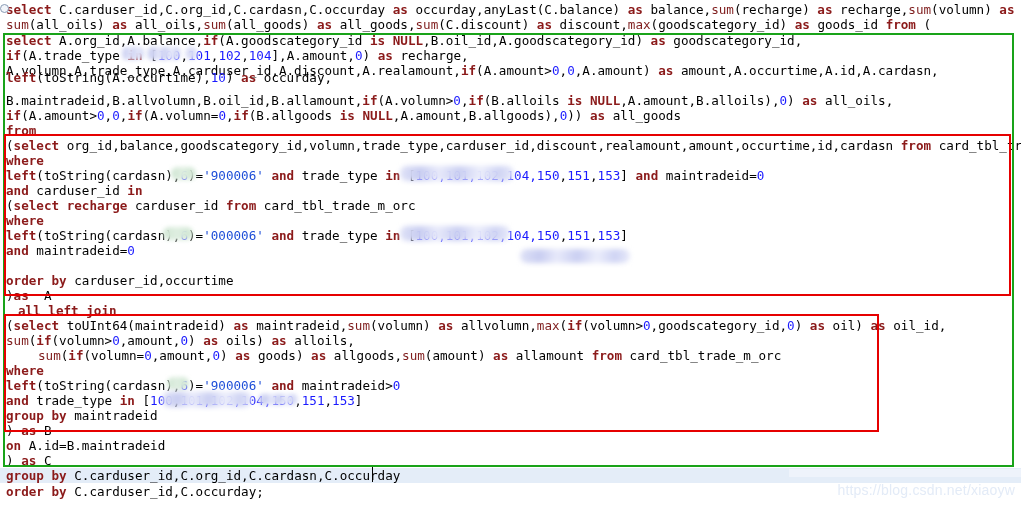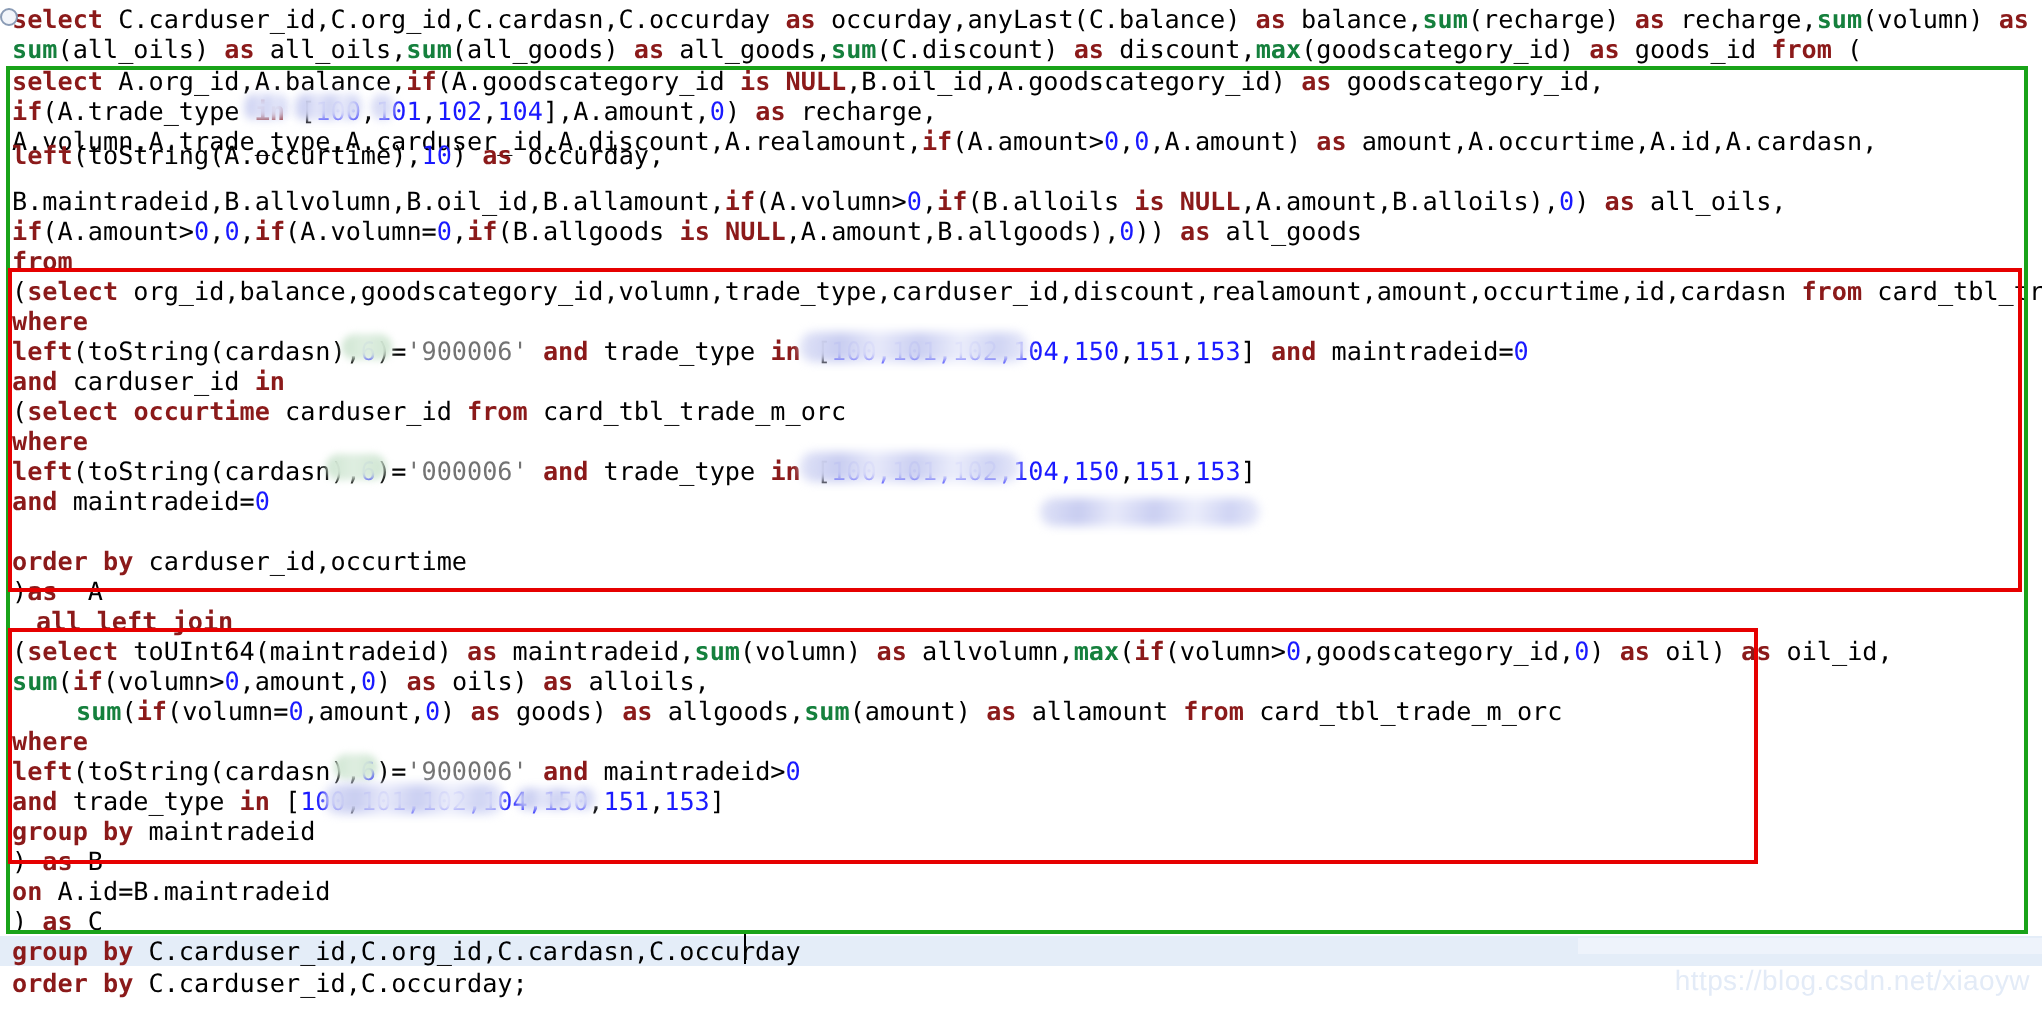--- a/index.html
+++ b/index.html
@@ -39,23 +39,23 @@
     padding-left: 6px;
   }
   .line.hl {
     background: #e4edf8;
     width: 1021px;
     box-sizing: border-box;
   }
 
   
   .kw   { color: #8b1a1a; font-weight: bold; }   
-  .fn   { color: #15803d; font-weight: bold; }   
+  .fn   { color: #7f1d1d; font-weight: normal; }   
   .num  { color: #1a1aff; }                      
-  .str  { color: #737373; }                      
+  .str  { color: #1d4ed8; }                      
 
   
   .box {
     position: absolute;
     box-sizing: border-box;
     background: transparent;
     pointer-events: none;
     z-index: 8;
   }
   .box.green { border: 2px solid #19a319; }
@@ -161,21 +161,21 @@
   <div class="line" style="top:123px;"><span class="kw">from</span></div>
 
   <div class="line" style="top:138px;">(<span class="kw">select</span> org_id,balance,goodscategory_id,volumn,trade_type,carduser_id,discount,realamount,amount,occurtime,id,cardasn <span class="kw">from</span> card_tbl_trade_m_orc</div>
 
   <div class="line" style="top:153px;"><span class="kw">where</span></div>
 
   <div class="line" style="top:168px;"><span class="kw">left</span>(toString(cardasn),<span class="num">6</span>)=<span class="str">'900006'</span> <span class="kw">and</span> trade_type <span class="kw">in</span> [<span class="num">10</span><span class="num">0,101,102,104,150</span>,<span class="num">151</span>,<span class="num">153</span>] <span class="kw">and</span> maintradeid=<span class="num">0</span></div>
 
   <div class="line" style="top:183px;"><span class="kw">and</span> carduser_id <span class="kw">in</span></div>
 
-  <div class="line" style="top:198px;">(<span class="kw">select</span> <span class="kw">occurtime</span> carduser_id <span class="kw">from</span> card_tbl_trade_m_orc</div>
+  <div class="line" style="top:198px;">(<span class="kw">select</span> <span class="kw">recharge</span> carduser_id <span class="kw">from</span> card_tbl_trade_m_orc</div>
 
   <div class="line" style="top:213px;"><span class="kw">where</span></div>
 
   <div class="line" style="top:228px;"><span class="kw">left</span>(toString(cardasn),<span class="num">6</span>)=<span class="str">'000006'</span> <span class="kw">and</span> trade_type <span class="kw">in</span> [<span class="num">10</span><span class="num">0,101,102,104,15</span><span class="num">0</span>,<span class="num">151</span>,<span class="num">153</span>]</div>
 
   <div class="line" style="top:243px;"><span class="kw">and</span> maintradeid=<span class="num">0</span></div>
 
 
   <div class="line" style="top:273px;"><span class="kw">order</span> <span class="kw">by</span> carduser_id,occurtime</div>
 

